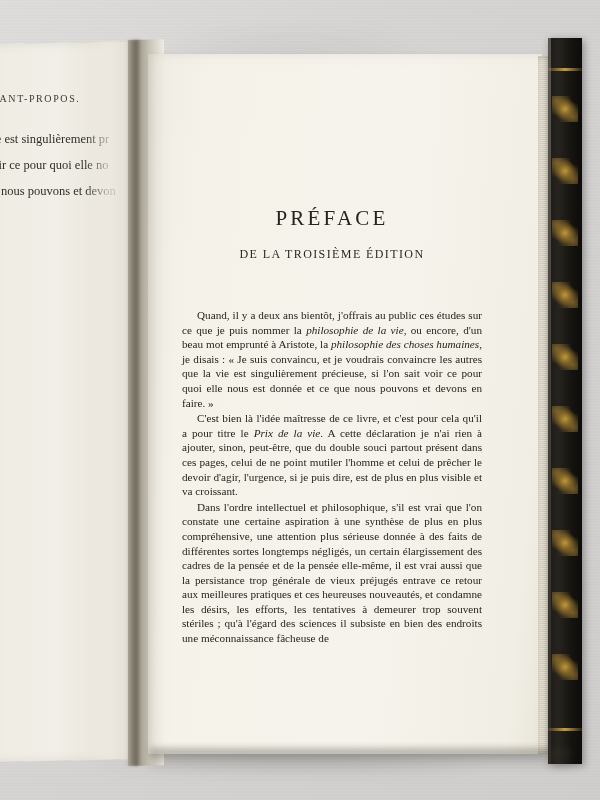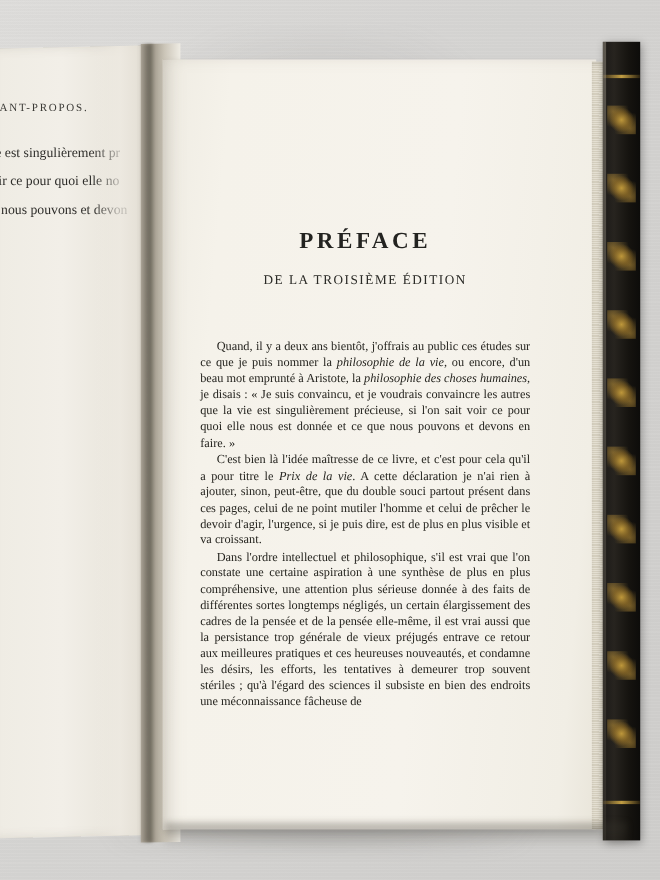--- a/index.html
+++ b/index.html
@@ -118,21 +118,21 @@
     height: 100%;
   }
   .title-block {
     text-align: center;
     margin-top: 152px;
   }
   .title-main {
     font-size: 21px;
     letter-spacing: 3.2px;
     color: #232320;
-    font-weight: 700;
+    font-weight: 400;
   }
   .title-sub {
     margin-top: 16px;
     font-size: 12px;
     letter-spacing: 1.4px;
     color: #2a2a26;
   }
   .body-text {
     margin-top: 46px;
     font-size: 11.2px;

